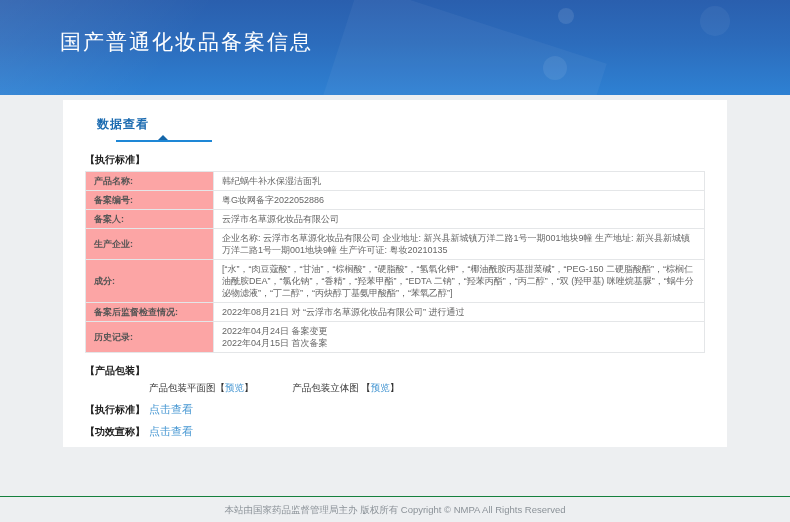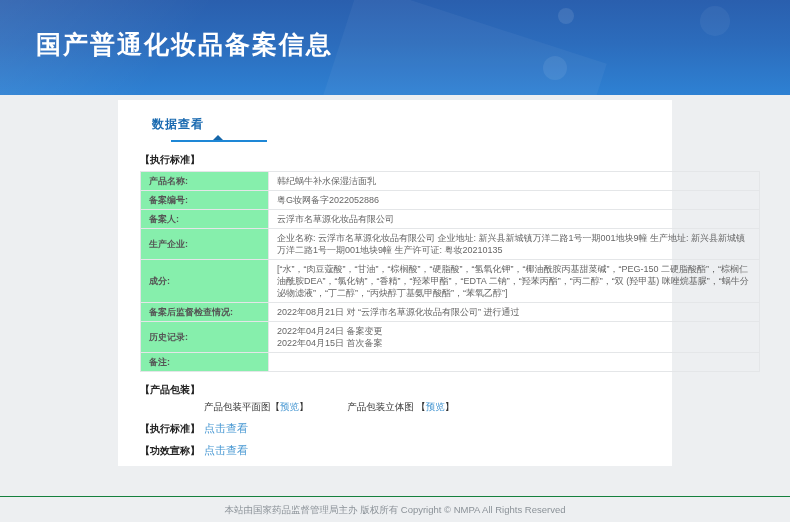--- a/index.html
+++ b/index.html
@@ -21,26 +21,26 @@
   }
   .hdr .deco2 {
     position:absolute; left:330px; top:20px; width:260px; height:150px;
     background:rgba(255,255,255,.045);
     transform:rotate(18deg);
   }
   .hdr .circ1 { position:absolute; left:558px; top:8px; width:16px; height:16px; border-radius:50%; background:rgba(255,255,255,.10); }
   .hdr .circ2 { position:absolute; left:543px; top:56px; width:24px; height:24px; border-radius:50%; background:rgba(255,255,255,.08); }
   .hdr .circ3 { position:absolute; left:700px; top:6px; width:30px; height:30px; border-radius:50%; background:rgba(255,255,255,.05); }
   .hdr h1 {
-    position:relative; color:#ffffff; font-size:25px; font-weight:bold;
-    letter-spacing:2px; padding:28px 0 0 36px;
+    position:relative; color:#ffffff; font-size:21px; font-weight:normal;
+    letter-spacing:2px; padding:28px 0 0 60px;
   }
   
   .card {
-    width:554px; margin:5px auto 0; background:#ffffff;
+    width:664px; margin:5px auto 0; background:#ffffff;
     padding:8px 0 8px 0; position:relative;
   }
   .tabbar { padding-top:6px; }
   .tab { display:inline-block; margin-left:34px; cursor:pointer; }
   .tab .tab-label { color:#1a6ab0; font-size:12px; font-weight:bold; letter-spacing:1px; }
   .tab-underline {
     position:relative; margin:7px 0 0 19px; width:96px; height:2px; background:#1e87d6;
   }
   .tab-caret {
     position:absolute; left:42px; top:-5px; width:0; height:0;
@@ -51,21 +51,21 @@
     margin:11px 0 4px 22px; font-size:10px; font-weight:bold; color:#222;
   }
   
   table.info {
     margin-left:22px; width:620px; border-collapse:collapse; table-layout:fixed;
   }
   table.info th, table.info td {
     border:1px solid #e4e6e8; font-size:9px; line-height:12px;
     padding:3px 8px; vertical-align:middle; text-align:left; word-break:break-all;
   }
-  table.info th { width:128px; background:#86efac; color:#555; font-weight:bold; }
+  table.info th { width:128px; background:#fca5a5; color:#555; font-weight:bold; }
   table.info td { color:#666; }
   
   .pack-row { margin:4px 0 0 86px; font-size:9.5px; color:#333; }
   .pack-item { margin-right:36px; }
   .link { color:#4596d2; text-decoration:none; cursor:pointer; }
   .std-row { margin:7px 0 0 22px; font-size:10px; }
   .std-label { font-weight:bold; color:#222; }
   .std-row .link { font-size:11px; margin-left:4px; }
   
   .ftr {
@@ -125,24 +125,20 @@
         <th>备案后监督检查情况:</th>
         <td>2022年08月21日 对 “云浮市名草源化妆品有限公司” 进行通过</td>
       </tr>
       <tr>
         <th>历史记录:</th>
         <td>
           <div>2022年04月24日 备案变更</div>
           <div>2022年04月15日 首次备案</div>
         </td>
       </tr>
-      <tr>
-        <th>备注:</th>
-        <td></td>
-      </tr>
     </tbody>
   </table>
 
   <div class="sec-title">【产品包装】</div>
 
   <div class="pack-row">
     <span class="pack-item">
       <span>产品包装平面图</span><span>【</span><a class="link">预览</a><span>】</span>
     </span>
     <span class="pack-item">

